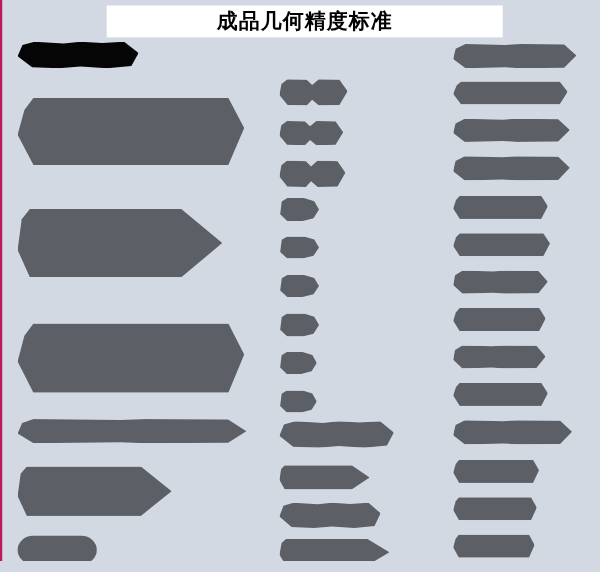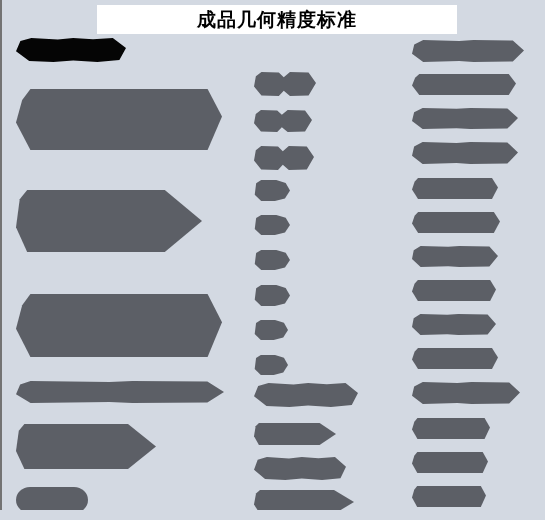--- a/index.html
+++ b/index.html
@@ -11,21 +11,21 @@
     height: 520px;
     background: #d3d9e2;
     font-family: "DejaVu Sans", "Liberation Sans", sans-serif;
     overflow: hidden;
   }
   #page {
     position: relative;
     width: 545px;
     height: 510px;
     background: #d3d9e2;
-    border-left: 2px solid #737373;
+    border-left: 2px solid #be185d;
     box-sizing: border-box;
     overflow: hidden;
     text-align: right;
   }
   #title-box {
     position: absolute;
     left: 95px;
     top: 5px;
     width: 360px;
     height: 29px;

